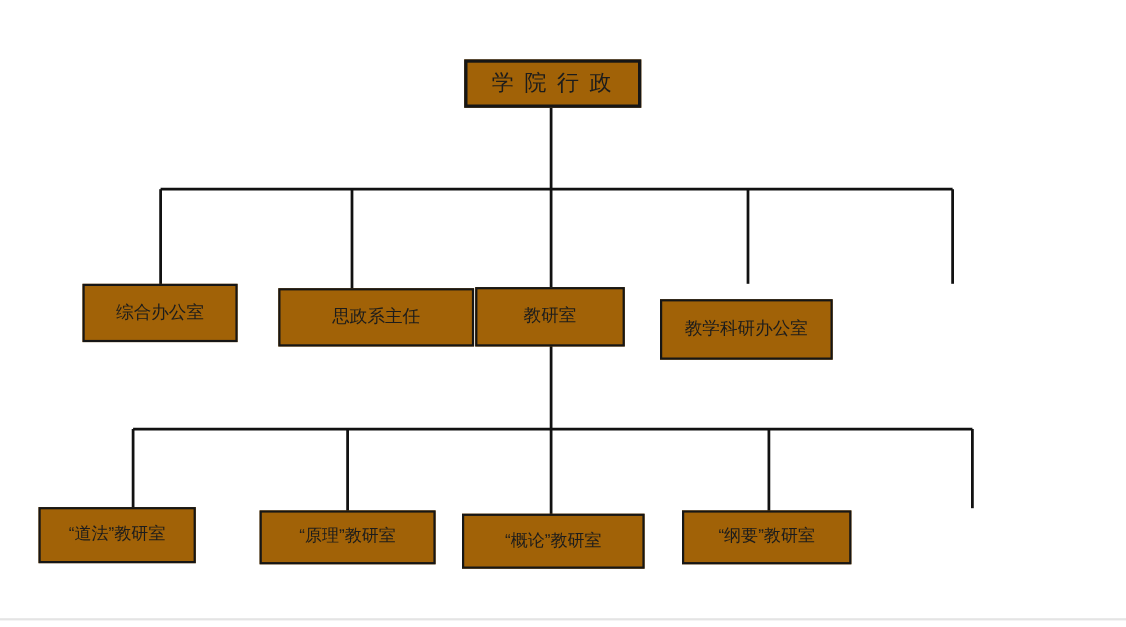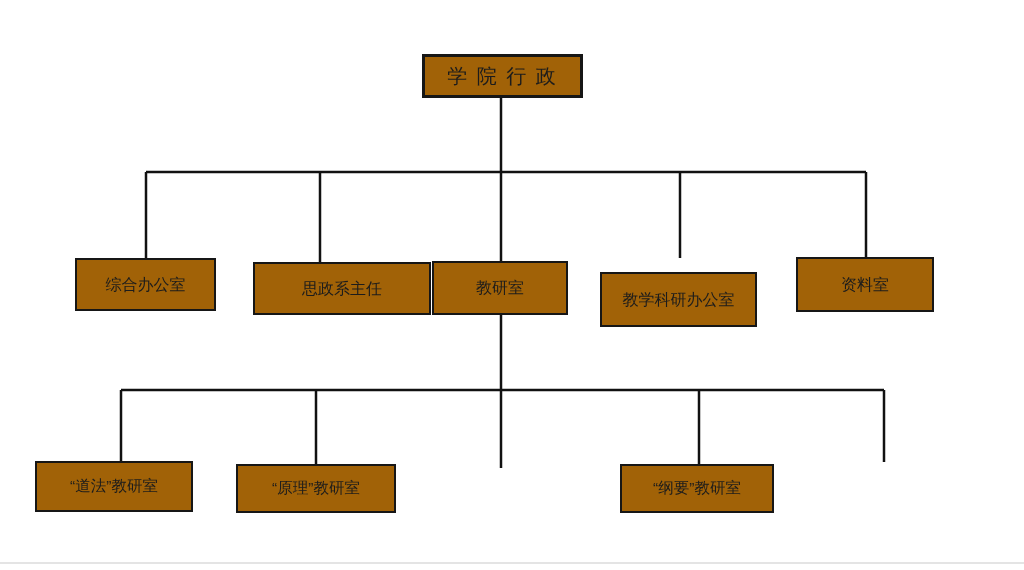--- a/index.html
+++ b/index.html
@@ -88,25 +88,25 @@
   <div class="node root" style="left:422px; top:54px; width:161px; height:44px;">学 院 行 政</div>
 
   <div class="node" style="left:75px; top:258px; width:141px; height:53px;">综合办公室</div>
 
   <div class="node" style="left:253px; top:262px; width:178px; height:53px;">思政系主任</div>
 
   <div class="node" style="left:432px; top:261px; width:136px; height:54px;">教研室</div>
 
   <div class="node" style="left:600px; top:272px; width:157px; height:55px;">教学科研办公室</div>
 
-  <div class="node" style="left:796px; top:257px; width:138px; height:55px;">资料室</div>
 
-  <div class="node leaf" style="left:35px; top:461px; width:158px; height:51px;">“道法”教研室</div>
+  <div class="node leaf" style="left:35px; top:461px; width:143px; height:51px;">“道法”教研室</div>
 
   <div class="node leaf" style="left:236px; top:464px; width:160px; height:49px;">“原理”教研室</div>
 
+  <div class="node leaf" style="left:420px; top:467px; width:166px; height:50px;">“概论”教研室</div>
 
   <div class="node leaf" style="left:620px; top:464px; width:154px; height:49px;">“纲要”教研室</div>
 
 
   <div class="page-edge"></div>
 
 </div>
 
 </body></html>

